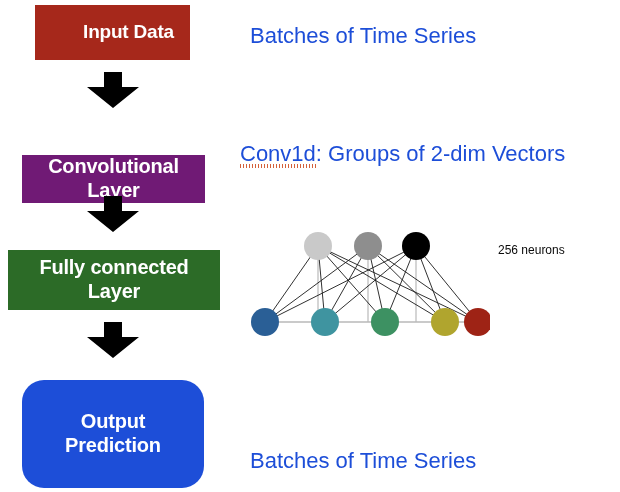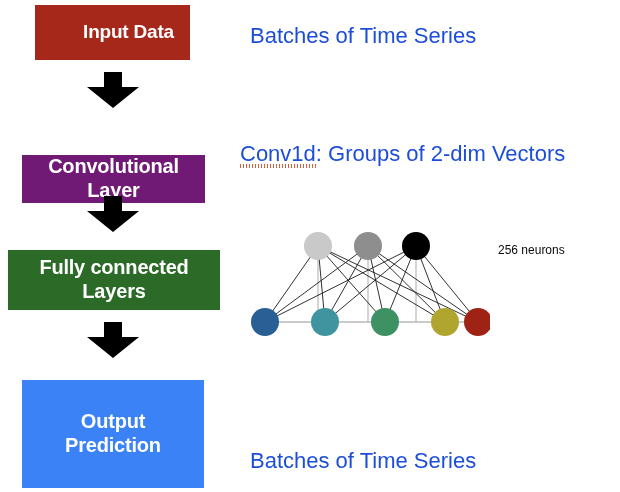--- a/index.html
+++ b/index.html
@@ -35,21 +35,21 @@
     color: #ffffff;
     font-weight: bold;
     line-height: 1.18;
     letter-spacing: -0.2px;
   }
   .flow-box span { display: block; white-space: pre-line; }
 
   #box-input      { left: 35px;  top: 5px;   width: 155px; height: 55px;  font-size: 19px; background: #a6281b; padding-left: 32px; }
   #box-conv       { left: 22px;  top: 123px; width: 183px; height: 48px;  font-size: 20px; background: #701a75; margin-top: 32px; }
   #box-fc         { left: 8px;   top: 250px; width: 212px; height: 60px;  font-size: 20px; background: #2c6b27; }
-  #box-output     { left: 22px;  top: 380px; width: 182px; height: 108px; font-size: 20px; background: #3b82f6; }
+  #box-output     { left: 22px;  top: 380px; width: 182px; height: 108px; font-size: 20px; background: #1d4ed8; border-radius: 22px; }
 
   
   .arrow {
     position: absolute;
     width: 58px;
     height: 36px;
   }
   #arrow-1 { left: 84px; top: 72px; }
   #arrow-2 { left: 84px; top: 196px; }
   #arrow-3 { left: 84px; top: 322px; }
@@ -107,21 +107,21 @@
     <span>Input Data</span>
   </div>
 
   <div class="flow-box" id="box-conv">
     <span>Convolutional
 Layer</span>
   </div>
 
   <div class="flow-box" id="box-fc">
     <span>Fully connected
-Layers</span>
+Layer</span>
   </div>
 
   <div class="flow-box" id="box-output">
     <span>Output
 Prediction</span>
   </div>
 
   <svg class="arrow" id="arrow-1" viewBox="0 0 58 36">
     <polygon points="20,0 38,0 38,15 55,15 29,36 3,15 20,15" fill="#000000"></polygon>
   </svg>

